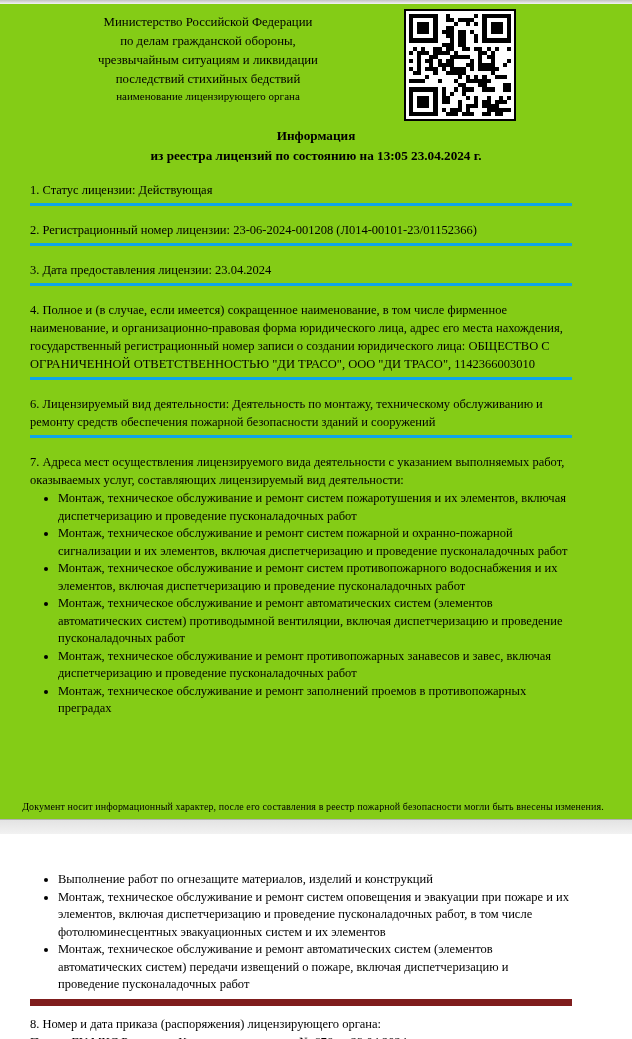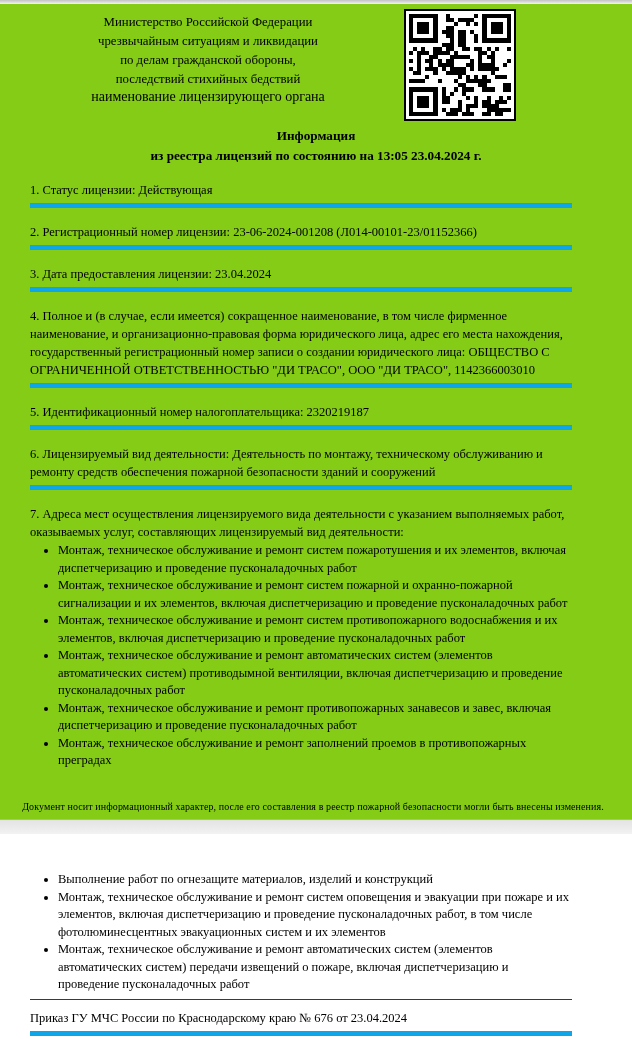--- a/index.html
+++ b/index.html
@@ -6,46 +6,46 @@
   body{
     width:632px;height:1039px;overflow:hidden;position:relative;
     background:#ffffff;color:#000;
     font-family:"Liberation Serif","DejaVu Serif",serif;
     font-size:12.5px;line-height:18px;
   }
   .topstrip{height:4px;background:linear-gradient(#c2c2c2,#f3f3f3);}
   .page1{position:relative;height:815px;background:#84cc16;}
   .header{position:relative;}
   .authority{width:400px;margin-left:8px;padding-top:9px;text-align:center;font-size:12.8px;line-height:19px;}
-  .authority .caption{font-size:14px;line-height:13px;margin-top:1px;}
+  .authority .caption{font-size:11px;line-height:13px;margin-top:1px;}
   .qr{position:absolute;top:5px;left:404px;width:102px;height:102px;border:2px solid #000;padding:3px;background:#fff;}
   .qr svg{width:100%;height:100%;display:block;}
   .title{ text-align:center;font-weight:bold;font-size:13.2px;line-height:20px;margin-top:23px;}
-  .field{margin:15px 60px 0 30px;padding-bottom:4px;border-bottom:5px solid #0ea5e9;}
+  .field{margin:15px 60px 0 30px;padding-bottom:4px;border-bottom:3px solid #0ea5e9;}
   .nb{border-bottom:none;padding-bottom:0;}
   ul.works{margin:1px 0 0 0;padding:0 0 0 28px;}
   ul.works li{line-height:17.5px;}
   .footnote{position:absolute;left:4px;right:10px;bottom:6px;text-align:center;font-size:10px;line-height:12px;letter-spacing:0.1px;}
   .pagegap{height:14px;border-top:1px solid #b2b2b2;background:linear-gradient(#e3e3e3,#f2f2f2);}
   .page2{position:relative;height:206px;background:#fff;}
-  .works-wrap{margin:37px 60px 0 30px;padding-bottom:5px;border-bottom:1px solid #7f1d1d;}
+  .works-wrap{margin:37px 60px 0 30px;padding-bottom:5px;border-bottom:7px solid #7f1d1d;}
   .page2 .field{margin-top:9px;}
 </style>
 </head>
 <body>
 
 <div class="topstrip"></div>
 
 <div class="page1">
 
   <div class="header">
     <div class="authority">
       <div>Министерство Российской Федерации</div>
+      <div>по делам гражданской обороны,</div>
       <div>чрезвычайным ситуациям и ликвидации</div>
-      <div>по делам гражданской обороны,</div>
       <div>последствий стихийных бедствий</div>
       <div class="caption">наименование лицензирующего органа</div>
     </div>
     <div class="qr">
       <svg id="qr" xmlns="http://www.w3.org/2000/svg" shape-rendering="crispEdges" viewBox="0 0 25 25">
           <rect x="9" y="0" width="1" height="1" fill="#000000"></rect>
           <rect x="16" y="0" width="1" height="1" fill="#000000"></rect>
           <rect x="9" y="1" width="1" height="1" fill="#000000"></rect>
           <rect x="10" y="1" width="1" height="1" fill="#000000"></rect>
           <rect x="12" y="1" width="1" height="1" fill="#000000"></rect>
@@ -261,21 +261,20 @@
 
   <div class="title">
     <div>Информация</div>
     <div>из реестра лицензий по состоянию на 13:05 23.04.2024 г.</div>
   </div>
 
   <div class="field">1. Статус лицензии: Действующая</div>
   <div class="field">2. Регистрационный номер лицензии: 23-06-2024-001208 (Л014-00101-23/01152366)</div>
   <div class="field">3. Дата предоставления лицензии: 23.04.2024</div>
   <div class="field">4. Полное и (в случае, если имеется) сокращенное наименование, в том числе фирменное наименование, и организационно-правовая форма юридического лица, адрес его места нахождения, государственный регистрационный номер записи о создании юридического лица: ОБЩЕСТВО С ОГРАНИЧЕННОЙ ОТВЕТСТВЕННОСТЬЮ "ДИ ТРАСО", ООО "ДИ ТРАСО", 1142366003010</div>
-  <div class="field">5. Идентификационный номер налогоплательщика: 2320219187</div>
   <div class="field">6. Лицензируемый вид деятельности: Деятельность по монтажу, техническому обслуживанию и ремонту средств обеспечения пожарной безопасности зданий и сооружений</div>
 
   <div class="field nb">
     <div>7. Адреса мест осуществления лицензируемого вида деятельности с указанием выполняемых работ, оказываемых услуг, составляющих лицензируемый вид деятельности:</div>
     <ul class="works">
       <li>Монтаж, техническое обслуживание и ремонт систем пожаротушения и их элементов, включая диспетчеризацию и проведение пусконаладочных работ</li>
       <li>Монтаж, техническое обслуживание и ремонт систем пожарной и охранно-пожарной сигнализации и их элементов, включая диспетчеризацию и проведение пусконаладочных работ</li>
       <li>Монтаж, техническое обслуживание и ремонт систем противопожарного водоснабжения и их элементов, включая диспетчеризацию и проведение пусконаладочных работ</li>
       <li>Монтаж, техническое обслуживание и ремонт автоматических систем (элементов автоматических систем) противодымной вентиляции, включая диспетчеризацию и проведение пусконаладочных работ</li>
       <li>Монтаж, техническое обслуживание и ремонт противопожарных занавесов и завес, включая диспетчеризацию и проведение пусконаладочных работ</li>
@@ -291,15 +290,16 @@
 <div class="page2">
   <div class="works-wrap">
     <ul class="works">
       <li>Выполнение работ по огнезащите материалов, изделий и конструкций</li>
       <li>Монтаж, техническое обслуживание и ремонт систем оповещения и эвакуации при пожаре и их элементов, включая диспетчеризацию и проведение пусконаладочных работ, в том числе фотолюминесцентных эвакуационных систем и их элементов</li>
       <li>Монтаж, техническое обслуживание и ремонт автоматических систем (элементов автоматических систем) передачи извещений о пожаре, включая диспетчеризацию и проведение пусконаладочных работ</li>
     </ul>
   </div>
 
   <div class="field">
+    <div>8. Номер и дата приказа (распоряжения) лицензирующего органа:</div>
     <div>Приказ ГУ МЧС России по Краснодарскому краю № 676 от 23.04.2024</div>
   </div>
 </div>
 
 </body></html>

